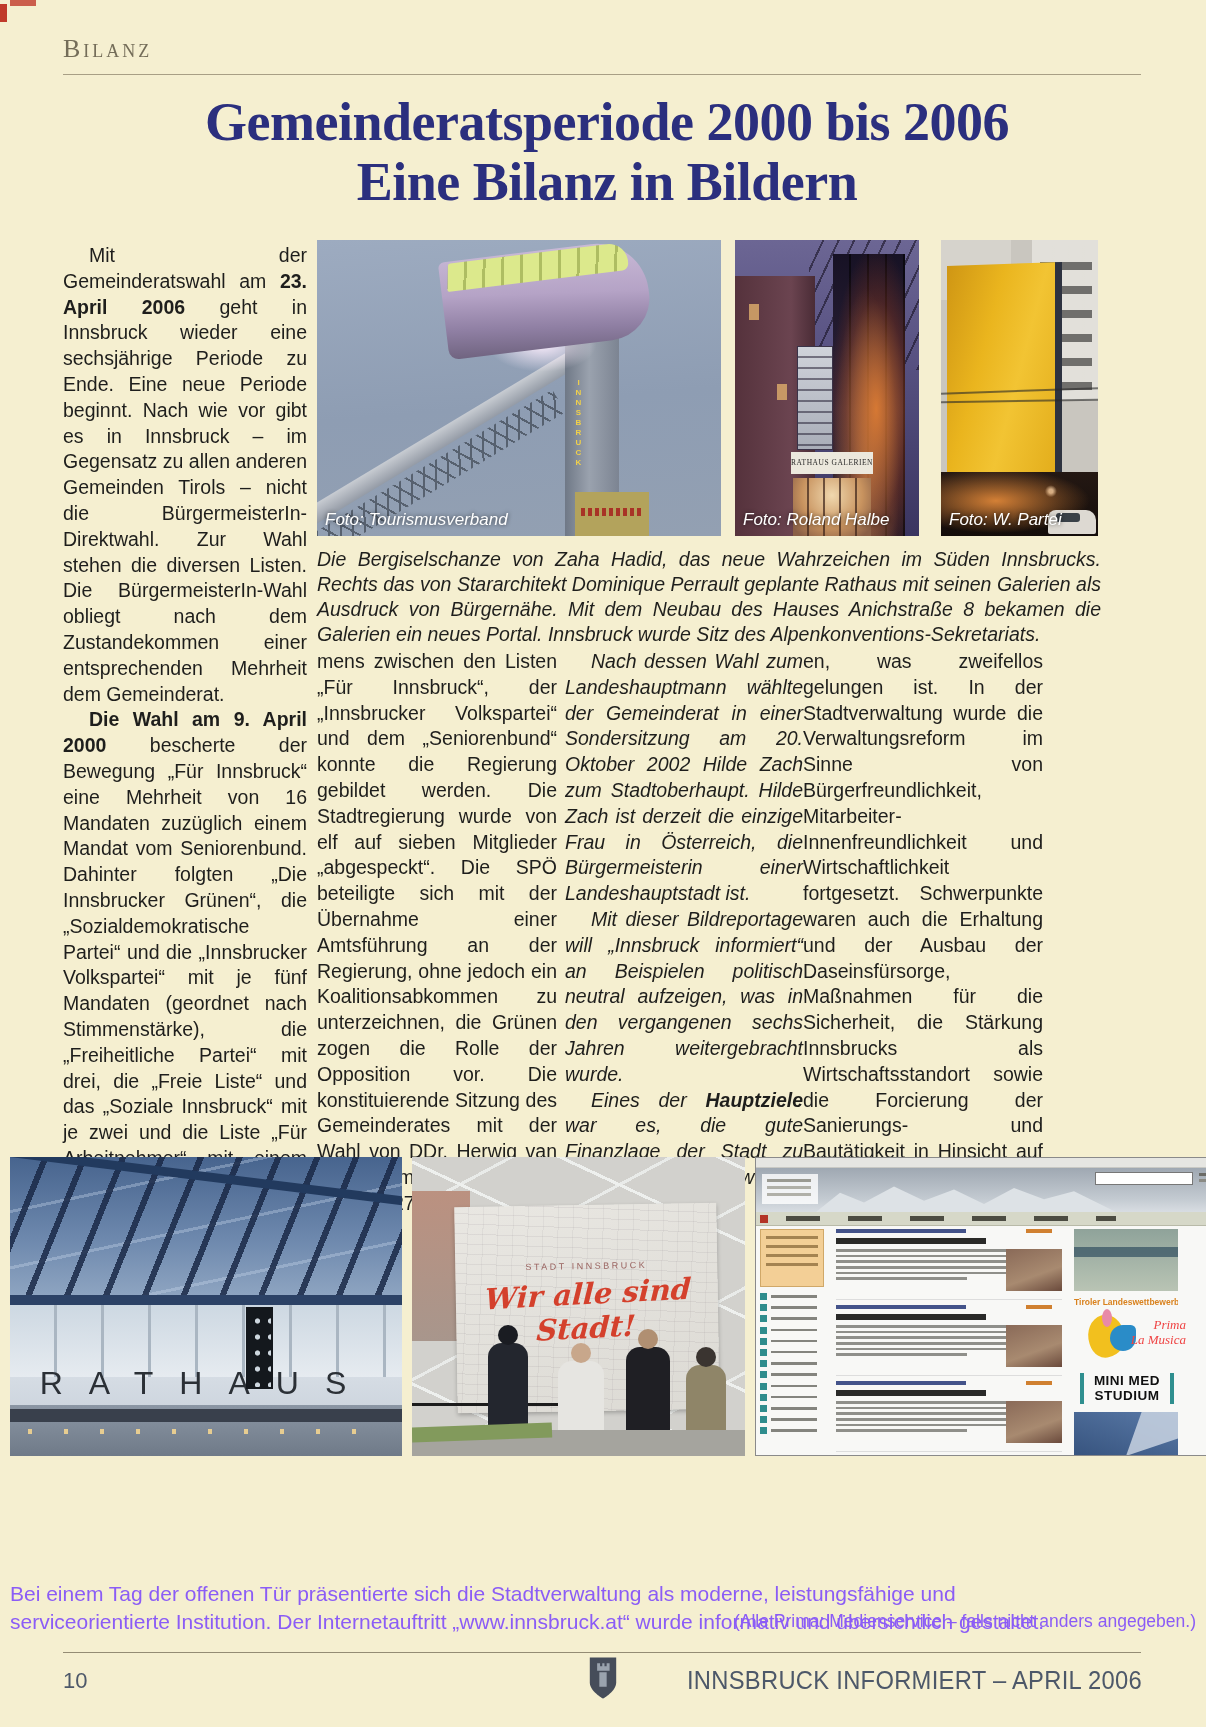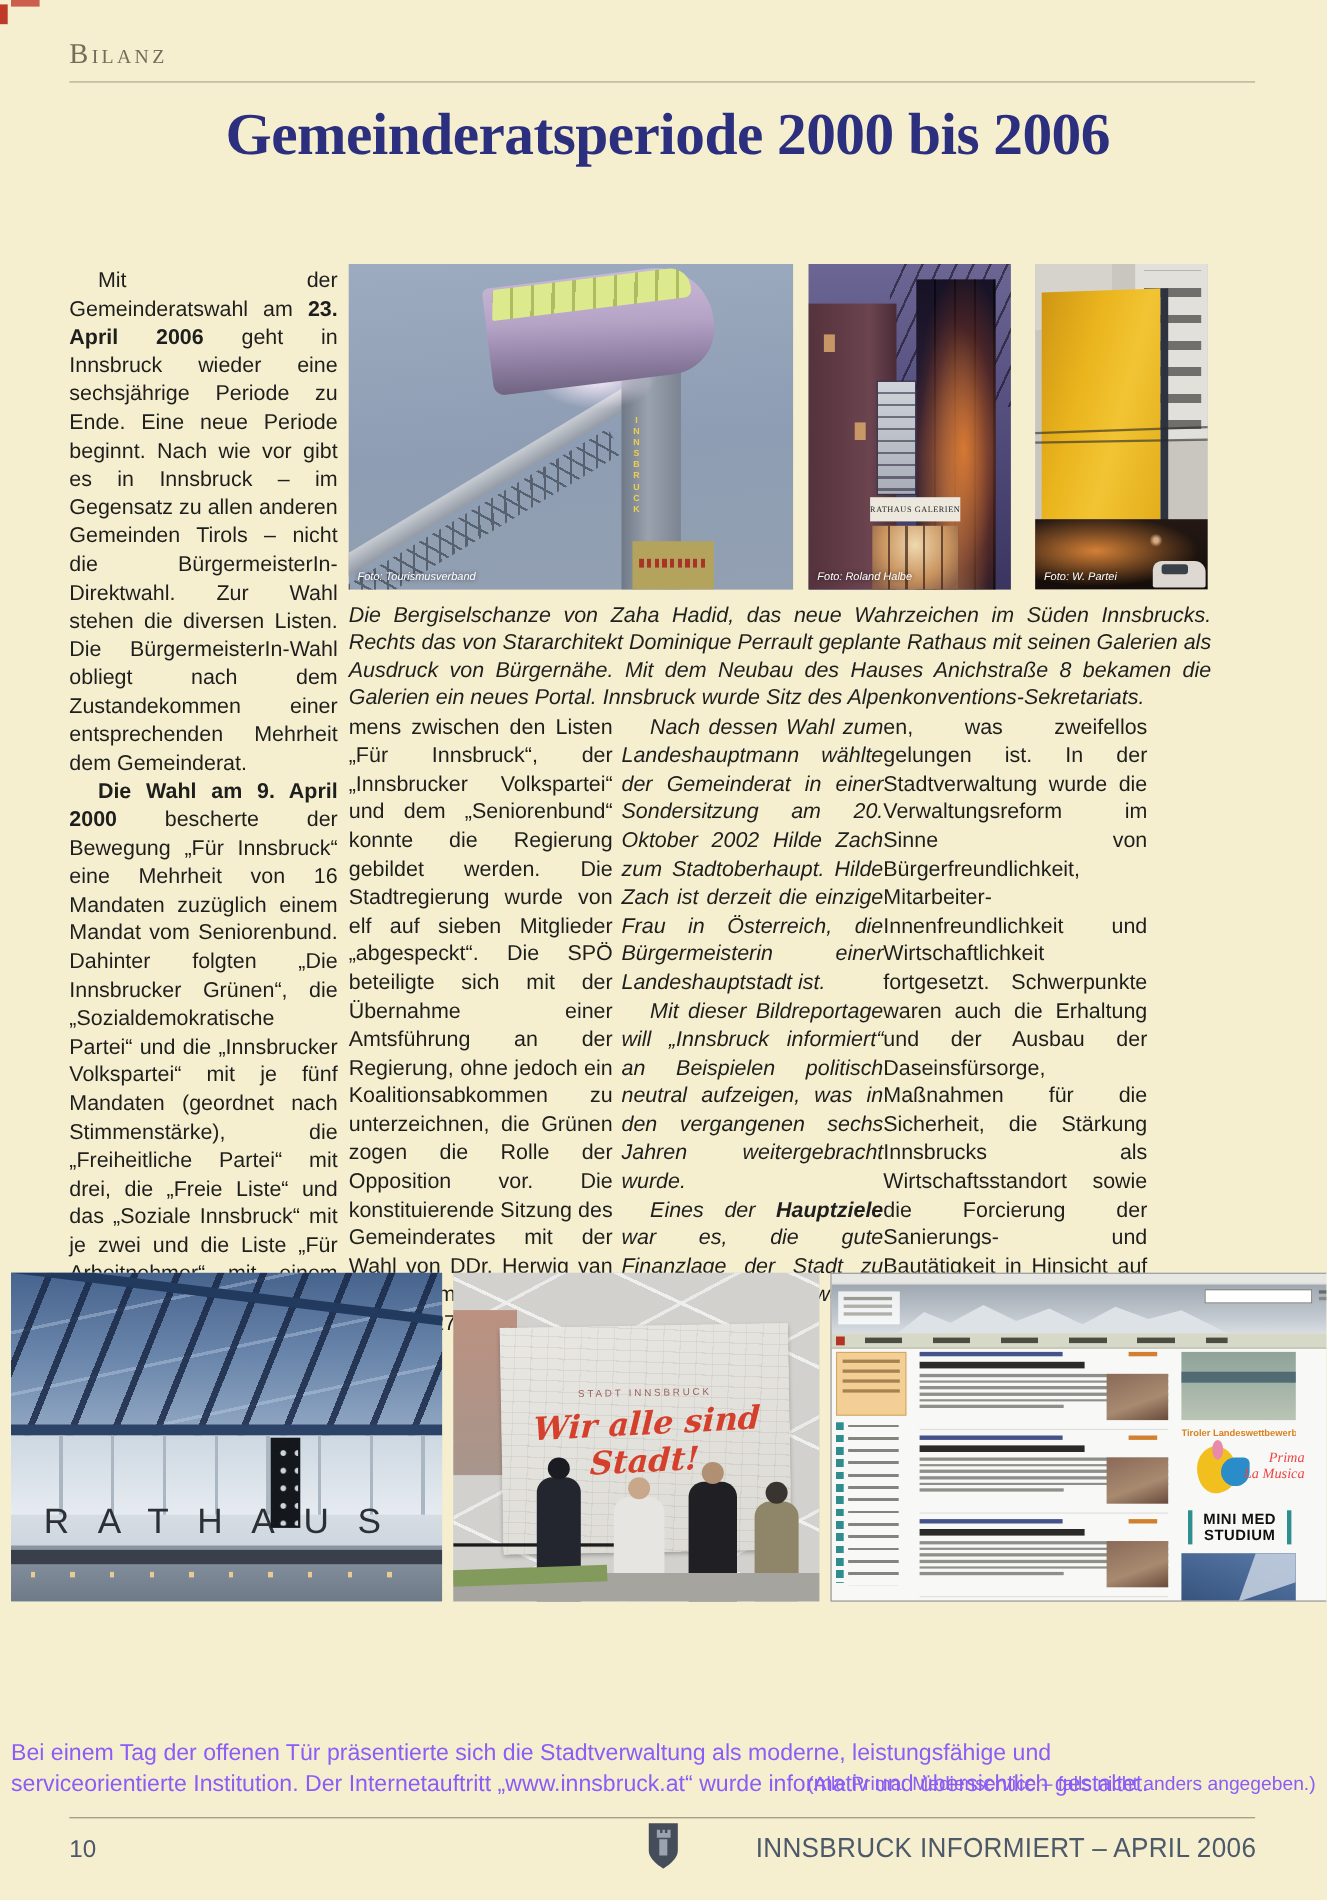--- a/index.html
+++ b/index.html
@@ -22,21 +22,21 @@
   .col{position:absolute;width:244px;font-size:19.5px;line-height:25.8px;text-align:justify;}
   .col .para{margin:0;overflow-wrap:break-word;}
   .col .para.ind{text-indent:26px;}
   .col1{left:63px;top:243px;}
   .col2{left:317px;top:649px;width:240px;}
   .col3{left:565px;top:649px;width:238px;font-style:italic;}
   .col4{left:803px;top:649px;width:240px;}
 
   
   .photo{position:absolute;overflow:hidden;}
-  .credit{position:absolute;left:8px;bottom:6px;color:#fff;font-style:italic;font-size:10px;
+  .credit{position:absolute;left:8px;bottom:6px;color:#fff;font-style:italic;font-size:17px;
           text-shadow:0 0 4px rgba(0,0,0,.65);white-space:nowrap;}
 
   .p1{left:317px;top:240px;width:404px;height:296px;
       background:linear-gradient(175deg,#9dabc0 0%,#8e9db3 55%,#93a0b2 100%);}
   .p1-ramp{position:absolute;left:-10px;top:270px;width:310px;height:18px;
            background:linear-gradient(180deg,#c8ccd2,#949ba6);
            transform:rotate(-31deg);transform-origin:left center;}
   .p1-truss{position:absolute;left:2px;top:292px;width:280px;height:26px;opacity:.8;
             background:repeating-linear-gradient(60deg,transparent 0 10px,#49525f 10px 12px),
                        repeating-linear-gradient(-60deg,transparent 0 10px,#49525f 10px 12px);
@@ -241,20 +241,21 @@
 
 <div class="page">
   <div class="corner-mark"></div>
   <div class="corner-mark2"></div>
 
   <div class="kicker">Bilanz</div>
   <div class="kicker-rule"></div>
 
   <h1 class="title">
     <span>Gemeinderatsperiode 2000 bis 2006</span><br>
+    <span>Eine Bilanz in Bildern</span>
   </h1>
 
   <div class="col col1">
       <p class="para ind">Mit der Gemeinderatswahl am <b>23. April 2006</b> geht in Innsbruck wieder eine sechsjährige Periode zu Ende. Eine neue Periode beginnt. Nach wie vor gibt es in Innsbruck – im Gegensatz zu allen anderen Gemeinden Tirols – nicht die BürgermeisterIn-Direktwahl. Zur Wahl stehen die diversen Listen. Die BürgermeisterIn-Wahl obliegt nach dem Zustandekommen einer entsprechenden Mehrheit dem Gemeinderat.</p>
       <p class="para ind"><b>Die Wahl am 9. April 2000</b> bescherte der Bewegung „Für Innsbruck“ eine Mehrheit von 16 Mandaten zuzüglich einem Mandat vom Seniorenbund. Dahinter folgten „Die Innsbrucker Grünen“, die „Sozialdemokratische Partei“ und die „Innsbrucker Volkspartei“ mit je fünf Mandaten (geordnet nach Stimmenstärke), die „Freiheitliche Partei“ mit drei, die „Freie Liste“ und das „Soziale Innsbruck“ mit je zwei und die Liste „Für Arbeitnehmer“ mit einem Mandat.</p>
       <p class="para ind">Nach dem Abschluss eines Arbeitsübereinkom-</p>
     </div>
 
   <div class="photo p1">
     <div class="p1-truss"></div>

